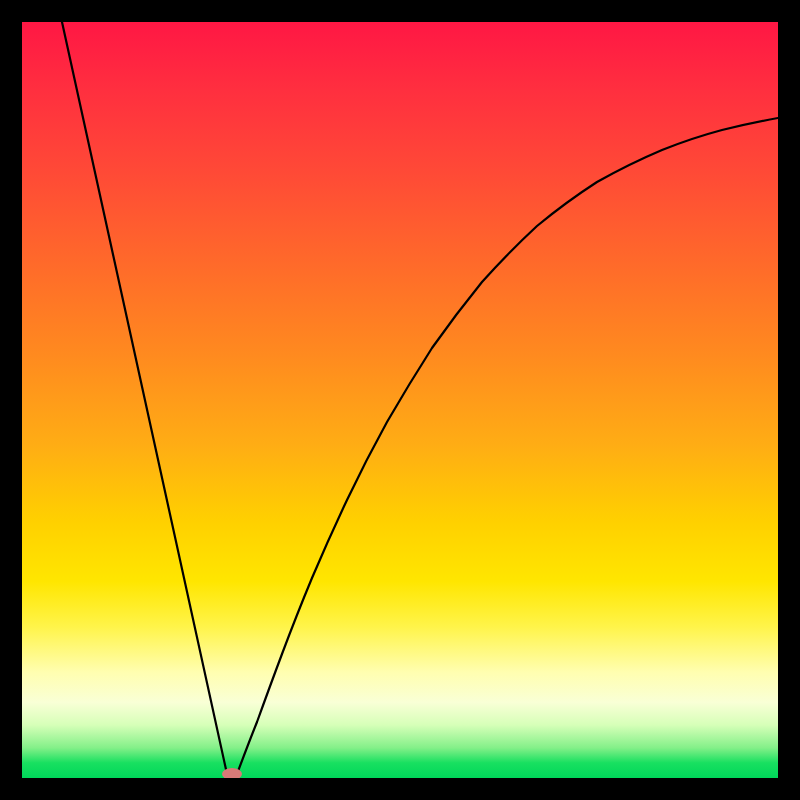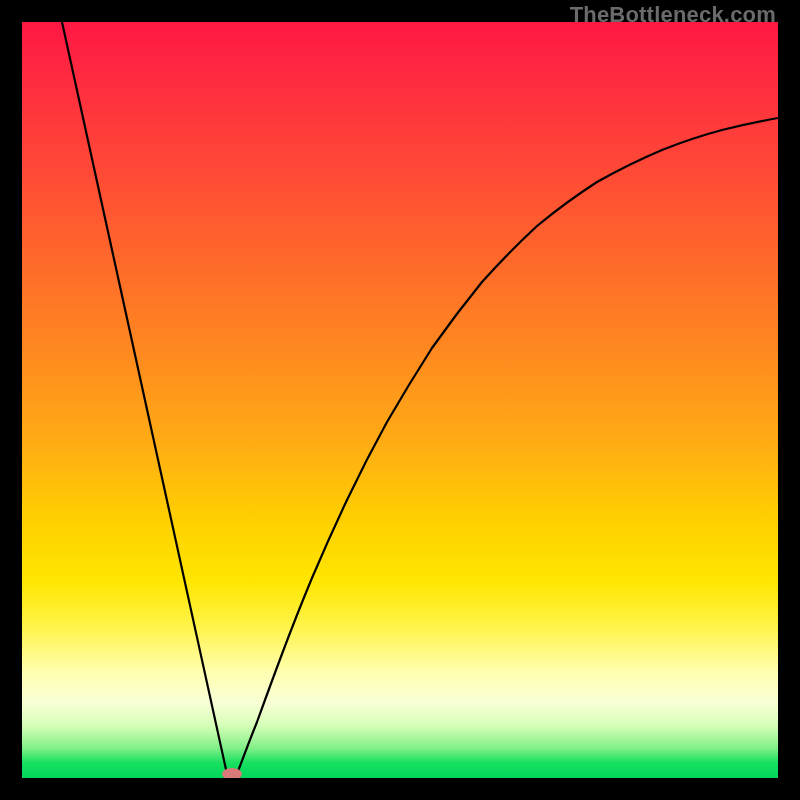--- a/index.html
+++ b/index.html
@@ -75,21 +75,20 @@
   .marker {
     fill: #d87a78;
     stroke: none;
   }
 </style>
 </head>
 <body>
 
 <div class="frame">
 
-  <div class="watermark">TheBottleneck.com</div>
 
   <div class="plot-area">
     <div class="gradient"></div>
 
     <svg class="curve-svg" viewBox="0 0 756 756" preserveAspectRatio="none">
 
       <path class="curve-path" d="M 40 0 L 205 752"></path>
 
       <path class="curve-path" d="M 215 752
                Q 227 720 235 700

